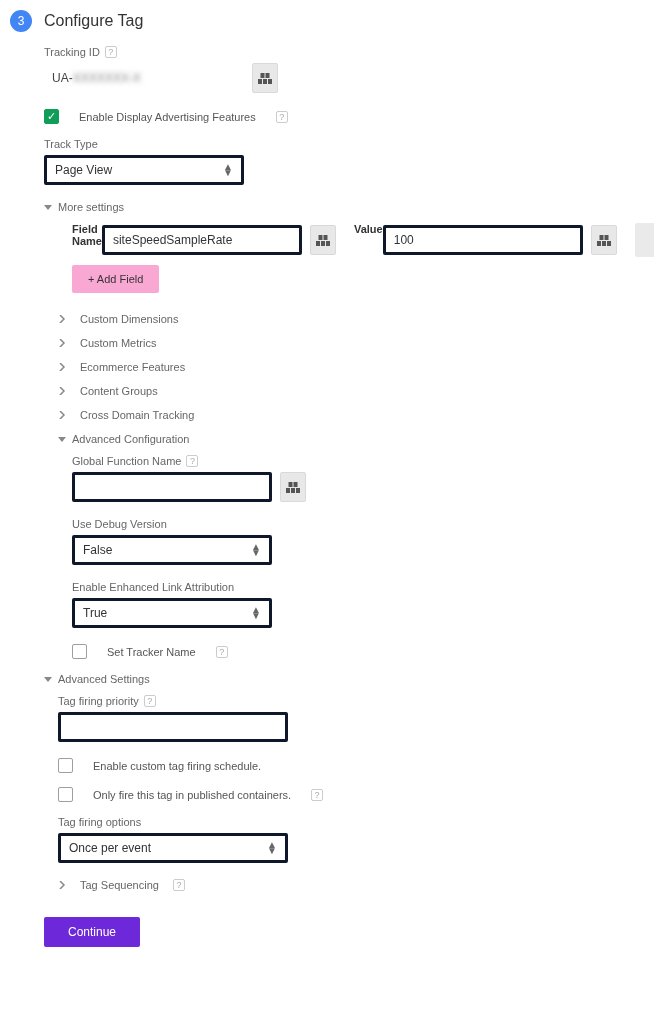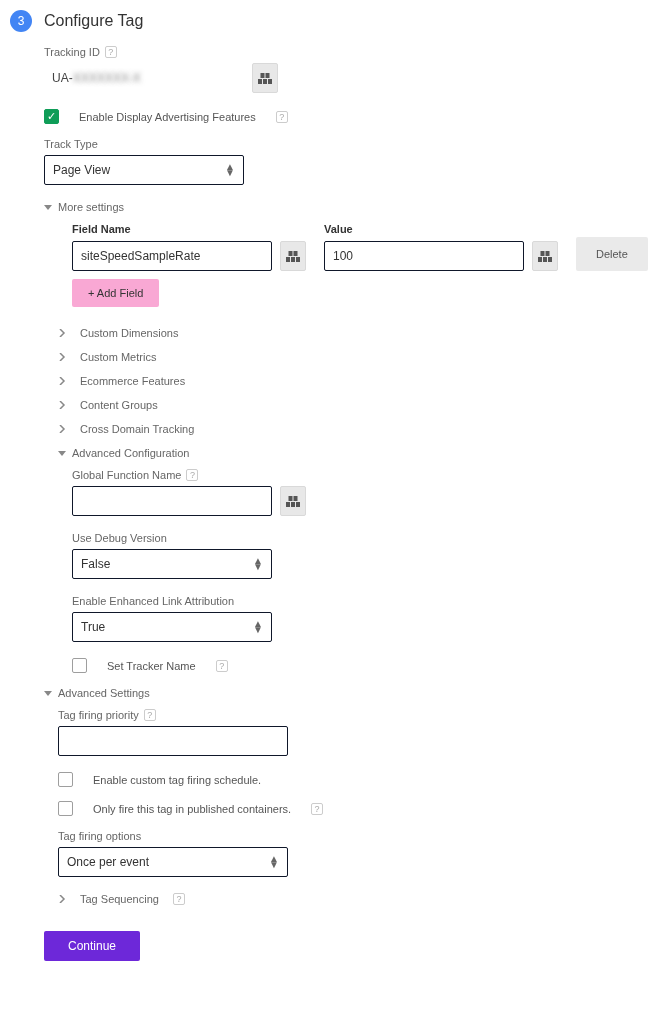--- a/index.html
+++ b/index.html
@@ -43,21 +43,21 @@
   }
   .help-icon {
     width: 12px; height: 12px;
     border: 1px solid #ccc;
     border-radius: 2px;
     font-size: 9px; color: #aaa;
     display: inline-flex; align-items: center; justify-content: center;
   }
   .row { display: flex; align-items: center; gap: 8px; }
   input[type=text].field, .select {
-    border: 1px solid #0f172a;
+    border: 3px solid #0f172a;
     border-radius: 2px;
     background: #fff;
     height: 30px;
     padding: 0 8px;
     font-size: 12px;
     color: #333;
     font-family: inherit;
   }
   input[type=text].field { width: 200px; }
   .field.w220 { width: 220px; }
@@ -109,21 +109,21 @@
     border-style: solid;
     display: inline-block;
   }
   .caret-down {
     border-width: 5px 4px 0 4px;
     border-color: #888 transparent transparent transparent;
   }
   .caret-svg { color:#888; }
   .indent-1 { margin-left: 14px; }
   .fields-table { display: flex; gap: 18px; margin-bottom: 8px; }
-  .col { display: flex; flex-direction: column; }
+  .col { display: flex; }
   .col-head {
     font-size: 11px; font-weight: 700; color: #333;
     margin-bottom: 6px;
   }
   .btn-secondary {
     background: #f9a8d4;
     border: none;
     color: #333;
     font-size: 11px;
     padding: 8px 16px;

